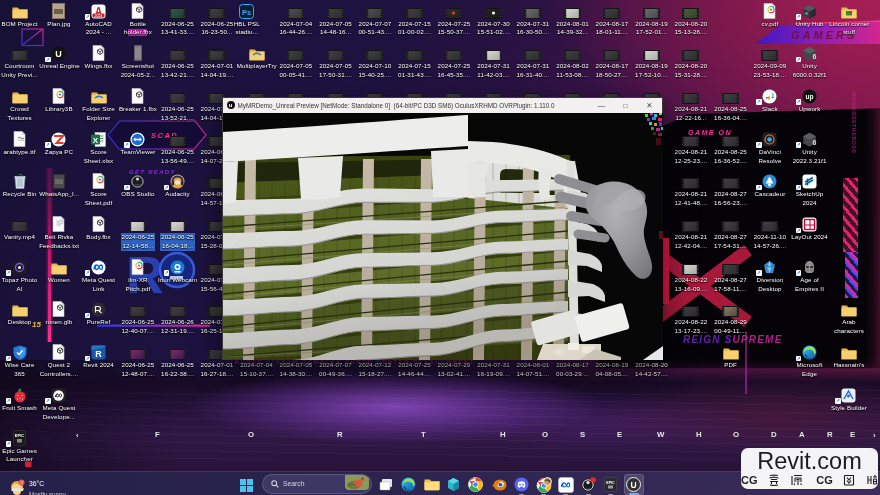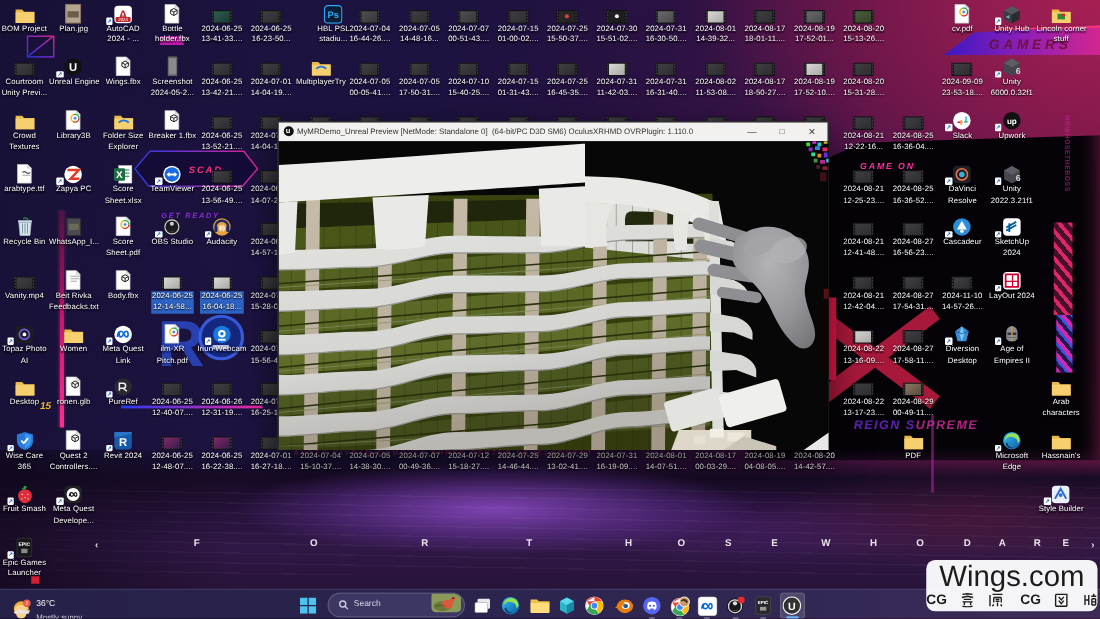--- a/index.html
+++ b/index.html
@@ -221,21 +221,21 @@
           <rect x="15.3" y="8" width="1.1" height="1.4" fill="#3c3c40"></rect>
           <linearGradient id="g86753" x1="0" y1="0" x2="1" y2="1">
             <stop offset="0" stop-color="#404044"></stop>
             <stop offset="1" stop-color="#2d2d30"></stop>
           </linearGradient>
           <rect x="2.2" y="1" width="12.6" height="9" fill="url(#g86753)"></rect>
         </svg>
       </div>
       <div class="lb">2024-06-25<br>16-23-50...</div>
     </div>
-<div class="cell" style="left:247px;top:2.5px">
+<div class="cell" style="left:227px;top:2.5px">
       <div class="ic">
         <svg width="15" height="15" viewBox="0 0 15 15">
           <rect x="0.5" y="0.5" width="14" height="14" rx="3" fill="#0c1e33"></rect>
           <rect x="0.5" y="0.5" width="14" height="14" rx="3" fill="none" stroke="#31a8ff" stroke-width="1"></rect>
           <text x="7.5" y="10.5" font-size="7.5" font-weight="bold" fill="#31a8ff" text-anchor="middle" font-family="Liberation Sans">Ps</text>
         </svg>
       </div>
       <div class="lb">HBL PSL<br>stadiu...</div>
     </div>
 <div class="cell" style="left:276.2px;top:2.5px">
@@ -2709,21 +2709,21 @@
       <div class="tbi" style="left:625px">
         <div class="tbhl"></div>
         <svg width="15" height="15">
           <circle cx="7.5" cy="7.5" r="7" fill="#111" stroke="#eee" stroke-width="1"></circle>
           <text x="7.5" y="10.8" font-size="8.5" font-weight="bold" fill="#fff" text-anchor="middle" font-family="Liberation Sans">U</text>
         </svg>
       </div>
 </div>
 
 <div id="wm">
-      <div class="big">Wings.com</div>
+      <div class="big">Revit.com</div>
       <div class="small">
         <span>CG</span>
         <svg width="12" height="12" viewBox="0 0 12 12">
           <g stroke="#1c1c1c" stroke-width="1.1" fill="none">
             <path d="M2 1.5 L6 1 L10 1.5 M1.5 4 L6 3 M6 3 L10.5 4 M3 5.5 H9 M2 7.5 H10 M3.5 7.5 V10 M8.5 7.5 V10 M2 11 Q6 12 10 11"></path>
           </g>
         </svg>
         <svg width="12" height="12" viewBox="0 0 12 12">
           <g stroke="#1c1c1c" stroke-width="1.1" fill="none">
             <path d="M1 2 V11 M3 1.5 H11 M4 4 H10 M4 4 V8 M10 4 V8 M5.5 5.5 H8.5 M5.5 7 H8.5 M4 9.5 L3 11 M7 8 V11 M9.5 9.5 L10.5 11"></path>

